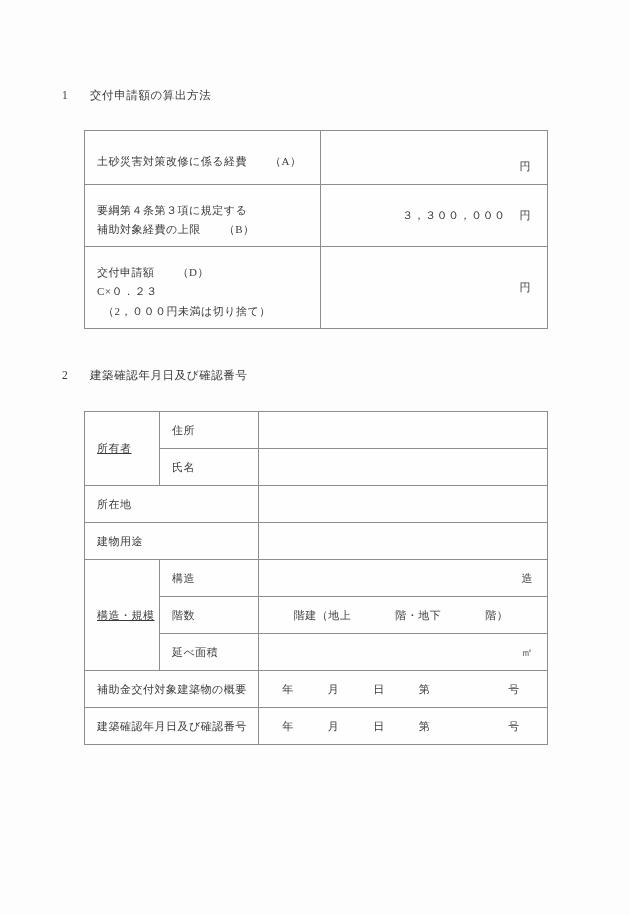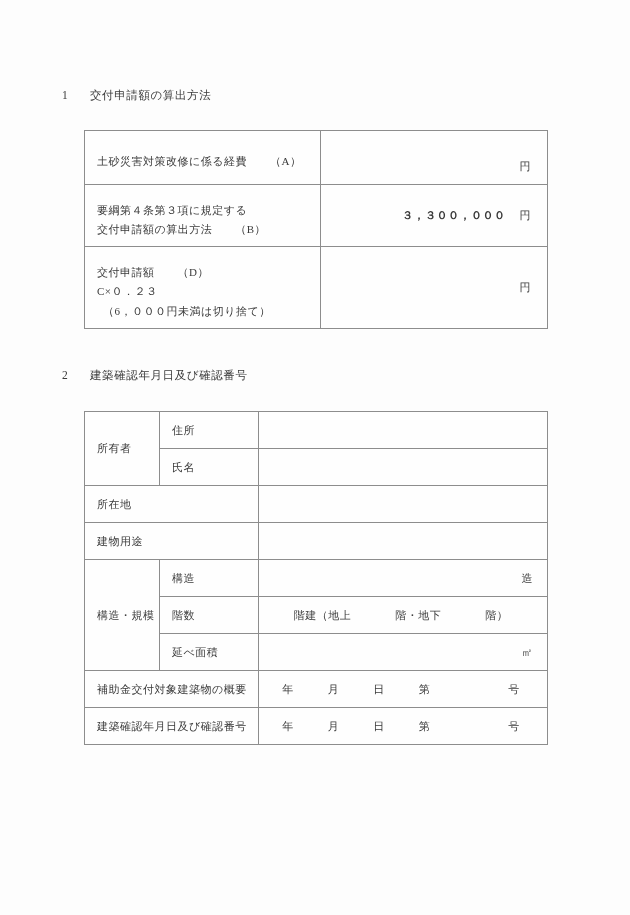--- a/index.html
+++ b/index.html
@@ -62,21 +62,20 @@
     padding: 16px 10px 7px 12px;
     line-height: 1.75;
   }
   #table-calc td.value {
     text-align: right;
     padding: 7px 16px 7px 10px;
     line-height: 1.75;
   }
   #table-calc td.value .amount {
     margin-right: 14px;
-    font-weight: bold;
   }
   .cell-line { display: block; white-space: nowrap; }
   .cell-line.indent { padding-left: 6px; }
 
   
   #table-building {
     left: 84px;
     top: 411px;
     width: 463px;
   }
@@ -84,20 +83,21 @@
     height: 28px;
   }
   #table-building td.lbl-main,
   #table-building td.lbl-sub,
   #table-building td.lbl-wide {
     padding: 4px 8px 4px 12px;
     white-space: nowrap;
   }
   #table-building td.lbl-main {
     text-align: left;
+    text-decoration: underline;
   }
   #table-building td.val {
     text-align: right;
     padding: 4px 14px 4px 10px;
     white-space: nowrap;
   }
   #table-building td.val.spread {
     text-align: center;
   }
   .sp-m { display: inline-block; width: 34px; }
@@ -124,31 +124,31 @@
           <span class="cell-line">土砂災害対策改修に係る経費　　（A）</span>
         </td>
         <td class="value">
           <span class="cell-line">&nbsp;</span>
           <span class="cell-line"><span class="amount"></span><span>円</span></span>
         </td>
       </tr>
       <tr>
         <td class="label">
           <span class="cell-line">要綱第４条第３項に規定する</span>
-          <span class="cell-line">交付申請額の算出方法　　（B）</span>
+          <span class="cell-line">補助対象経費の上限　　（B）</span>
         </td>
         <td class="value">
           <span class="cell-line"><span class="amount">３，３００，０００</span><span>円</span></span>
         </td>
       </tr>
       <tr>
         <td class="label">
           <span class="cell-line">交付申請額　　（D）</span>
           <span class="cell-line">C×０．２３</span>
-          <span class="cell-line indent">（6，０００円未満は切り捨て）</span>
+          <span class="cell-line indent">（2，０００円未満は切り捨て）</span>
         </td>
         <td class="value">
           <span class="cell-line">&nbsp;</span>
           <span class="cell-line"><span class="amount"></span><span>円</span></span>
           <span class="cell-line">&nbsp;</span>
         </td>
       </tr>
     </tbody>
   </table>
 

